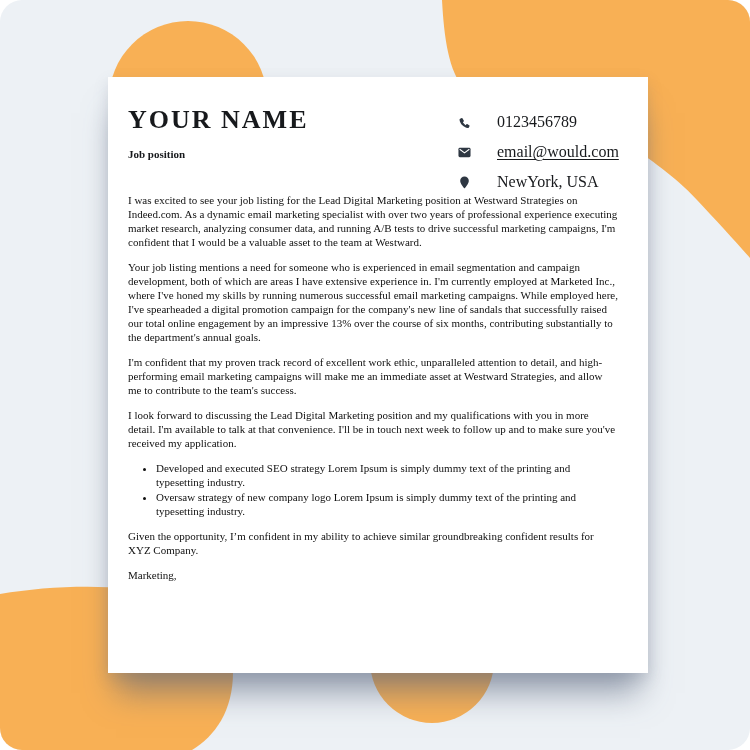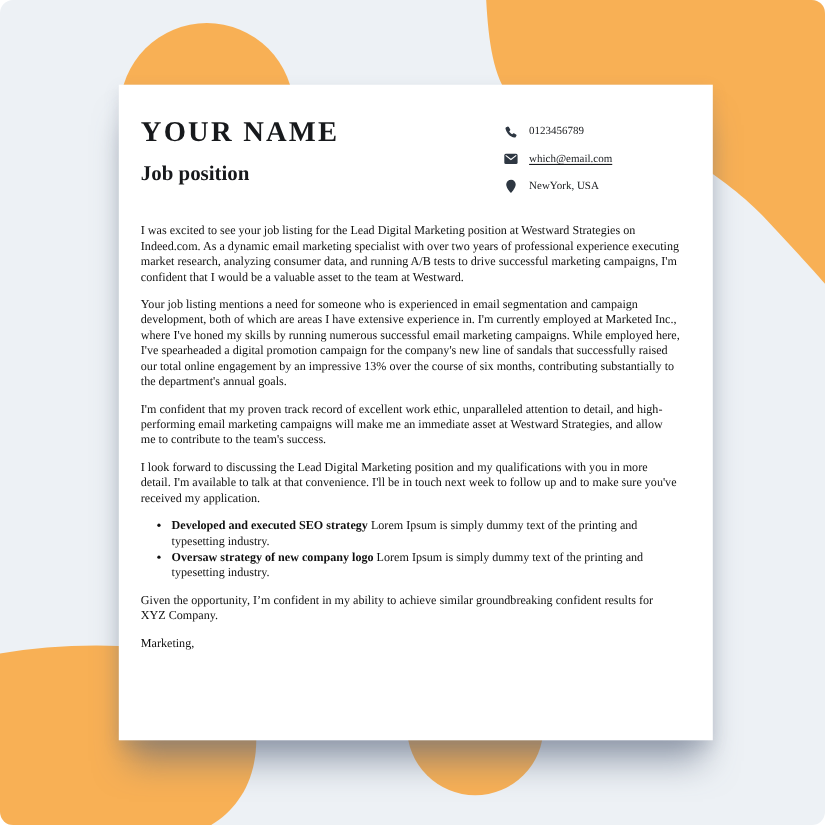--- a/index.html
+++ b/index.html
@@ -1,33 +1,33 @@
 <!DOCTYPE html>
 <html><head>
 <meta charset="utf-8">
 <style>
   html,body{margin:0;padding:0;background:#ffffff;}
   .scene{position:relative;width:750px;height:750px;background:#ffffff;overflow:hidden;
          font-family:"Liberation Serif","DejaVu Serif",serif;}
-  .canvas{position:absolute;inset:0;border-radius:12px;background:#edf1f5;overflow:hidden;}
+  .canvas{position:absolute;inset:0;border-radius:22px;background:#edf1f5;overflow:hidden;}
   .decor{position:absolute;left:0;top:0;width:750px;height:750px;display:block;}
   .paper{position:absolute;left:108px;top:77px;width:540px;height:596px;background:#ffffff;
          box-shadow:0 28px 30px -8px rgba(86,98,122,.55), 0 6px 14px rgba(86,98,122,.18);
          box-sizing:border-box;padding:29px 30px 0 20px;color:#111;}
   .name{font-size:26px;font-weight:bold;letter-spacing:2px;color:#17191c;line-height:1.1;}
-  .job{font-size:19px;font-weight:bold;margin-top:13px;color:#17191c;}
+  .job{font-size:11px;font-weight:bold;margin-top:13px;color:#17191c;}
   .contact{position:absolute;left:350px;top:36px;display:flex;flex-direction:column;gap:12px;}
-  .contact-row{display:flex;align-items:center;gap:10px;font-size:10px;color:#17191c;}
+  .contact-row{display:flex;align-items:center;gap:26px;font-size:16px;color:#17191c;}
   .contact-row .ic{width:13px;height:13px;flex:0 0 auto;display:flex;align-items:center;justify-content:center;}
   .email-text{text-decoration:underline;text-decoration-thickness:0.5px;text-underline-offset:2px;}
   .body-text{margin-top:33px;font-size:11px;line-height:14px;color:#101010;width:490px;}
   .body-text p{margin:0 0 11px 0;}
   .body-text ul{margin:0 0 11px 0;padding:0 0 0 28px;}
   .body-text li{margin:0 0 1px 0;}
-  .bold-lead{font-weight:bold;}
+  .bold-lead{font-weight:normal;}
   .signoff{margin-top:16px;}
   .signature{margin-top:16px;}
 </style>
 </head>
 <body>
 
 <div class="scene">
   <div class="canvas">
 
     <svg class="decor" viewBox="0 0 750 750" xmlns="http://www.w3.org/2000/svg">
@@ -51,21 +51,21 @@
           </span>
           <span>0123456789</span>
         </div>
         <div class="contact-row">
           <span class="ic">
             <svg width="13" height="11" viewBox="0 0 14 11">
                 <rect x="0.5" y="0.5" width="13" height="10" rx="1.5" fill="#2e3742"></rect>
                 <polyline points="1.8,2 7,6 12.2,2" fill="none" stroke="#ffffff" stroke-width="1.1"></polyline>
               </svg>
           </span>
-          <span class="email-text">which@email.com</span>
+          <span class="email-text">email@would.com</span>
         </div>
         <div class="contact-row">
           <span class="ic">
             <svg width="11" height="13" viewBox="0 0 11 13">
                 <path fill="#2e3742" d="M5.5.5C3.1.5 1.2 2.4 1.2 4.8c0 3 3.4 6.8 4 7.4.17.18.45.18.6 0 .6-.6 4-4.4 4-7.4C9.8 2.4 7.9.5 5.5.5z"></path>
               </svg>
           </span>
           <span>NewYork, USA</span>
         </div>
       </div>

